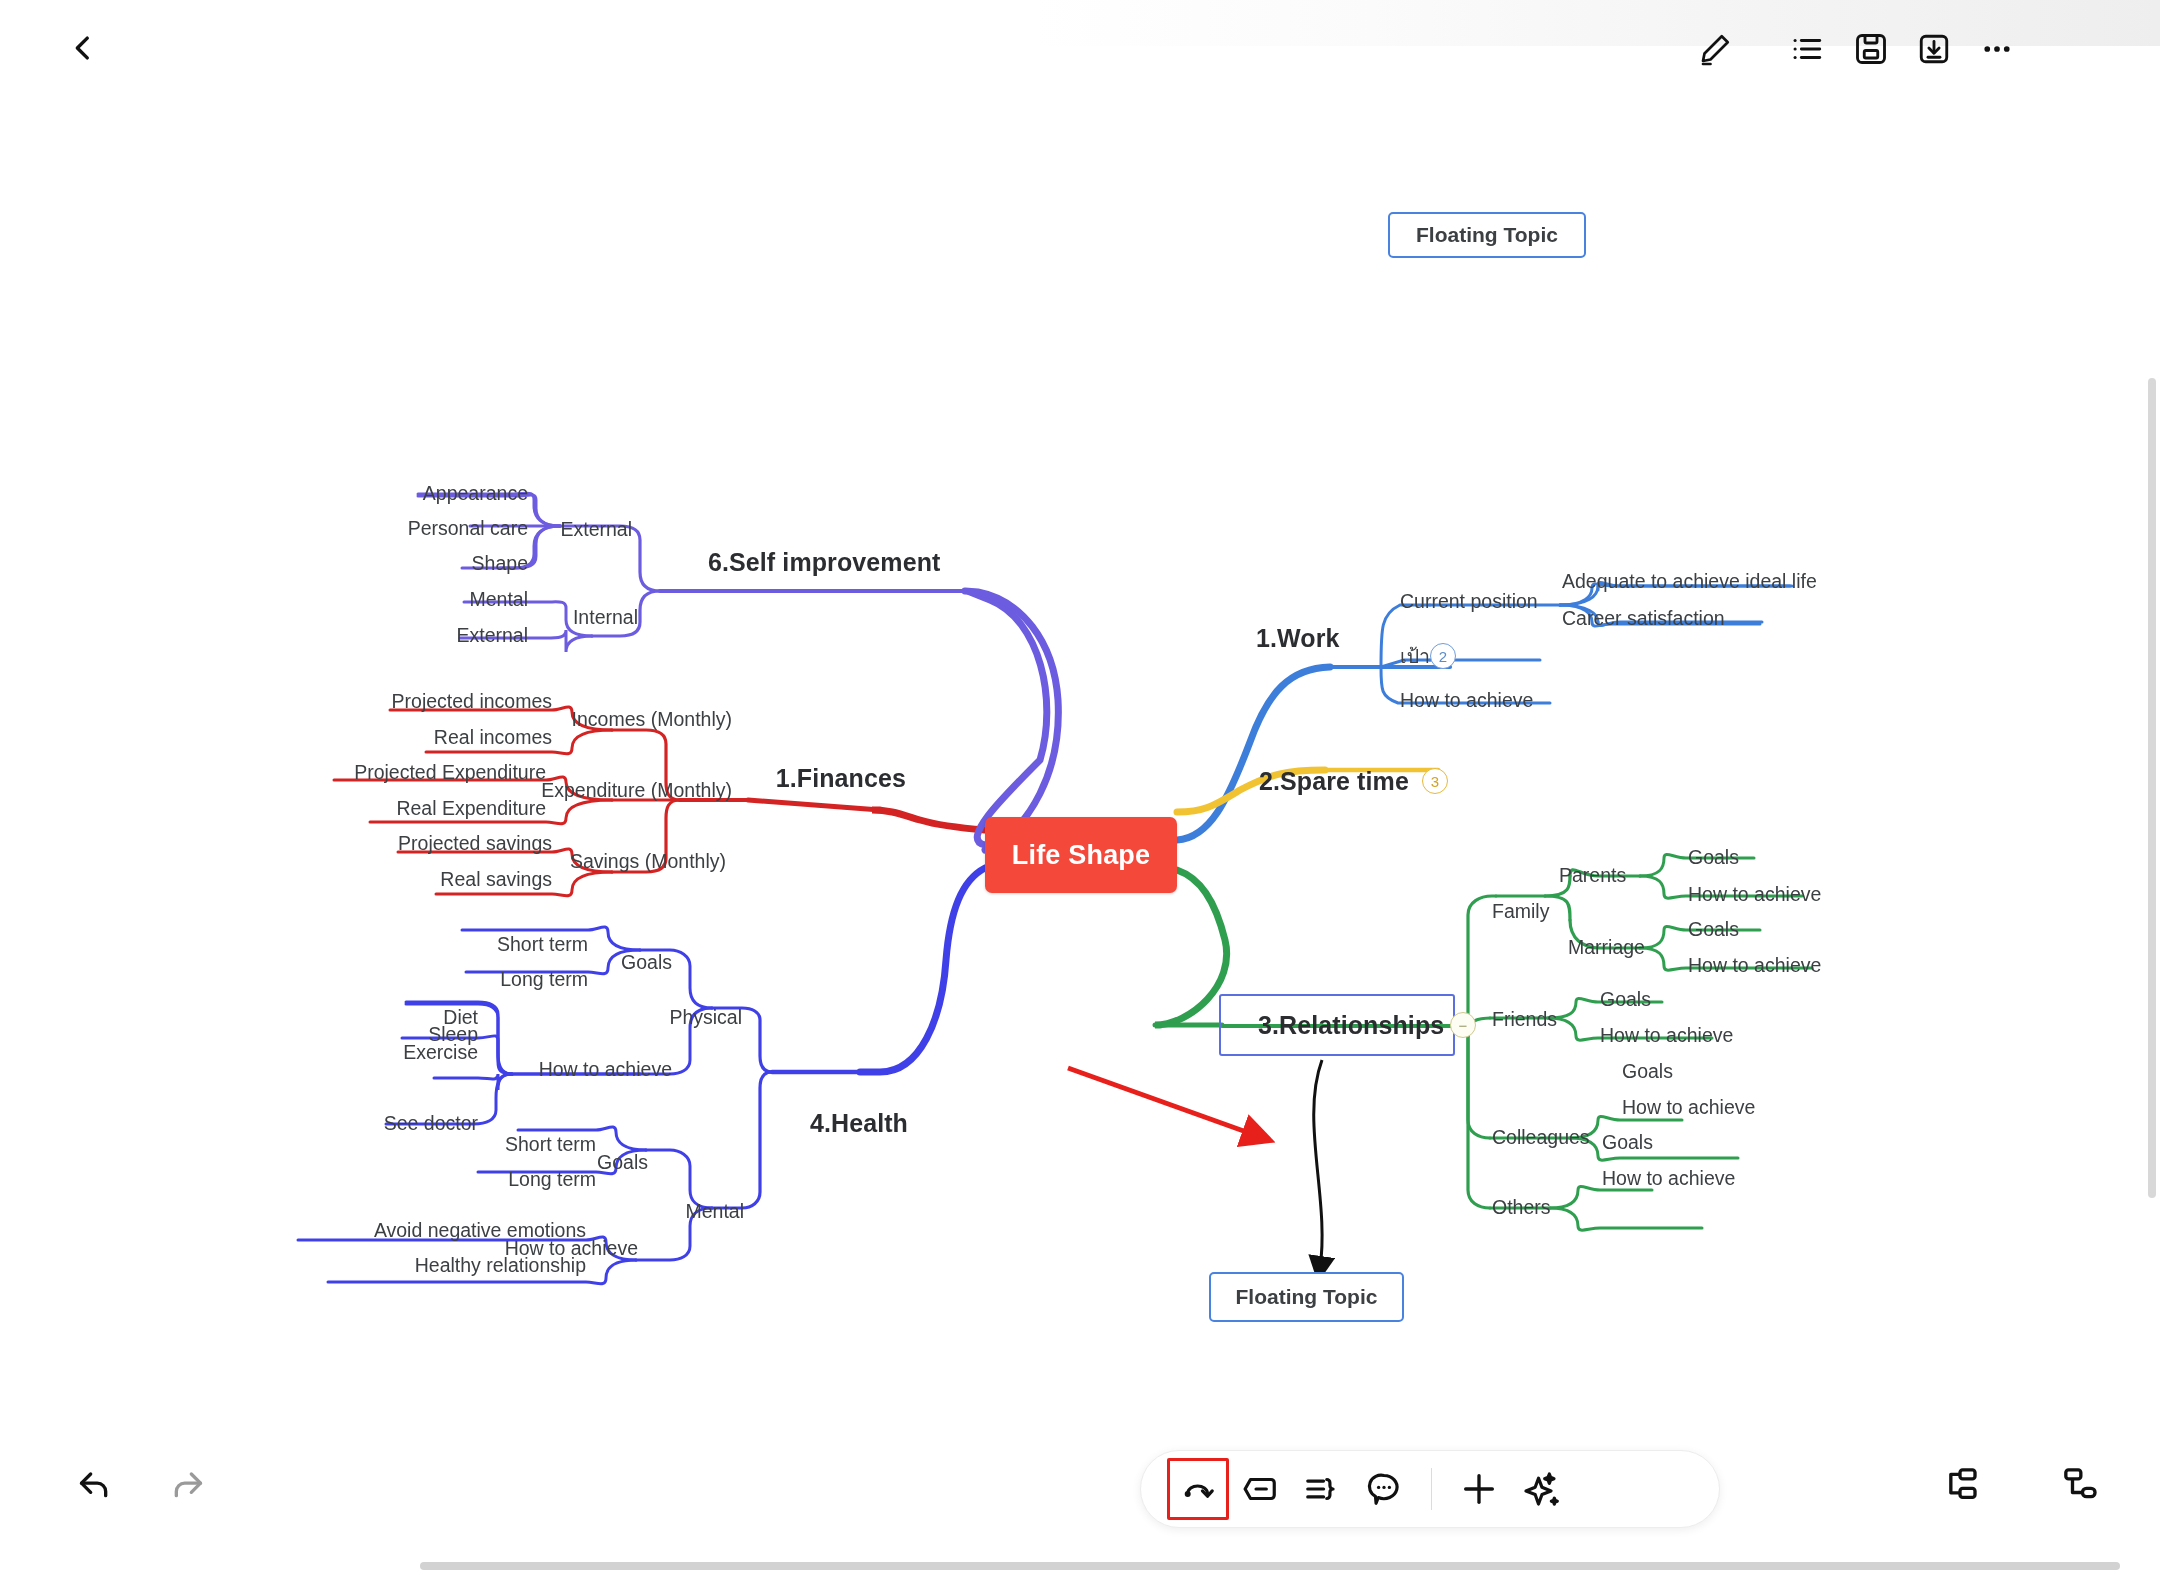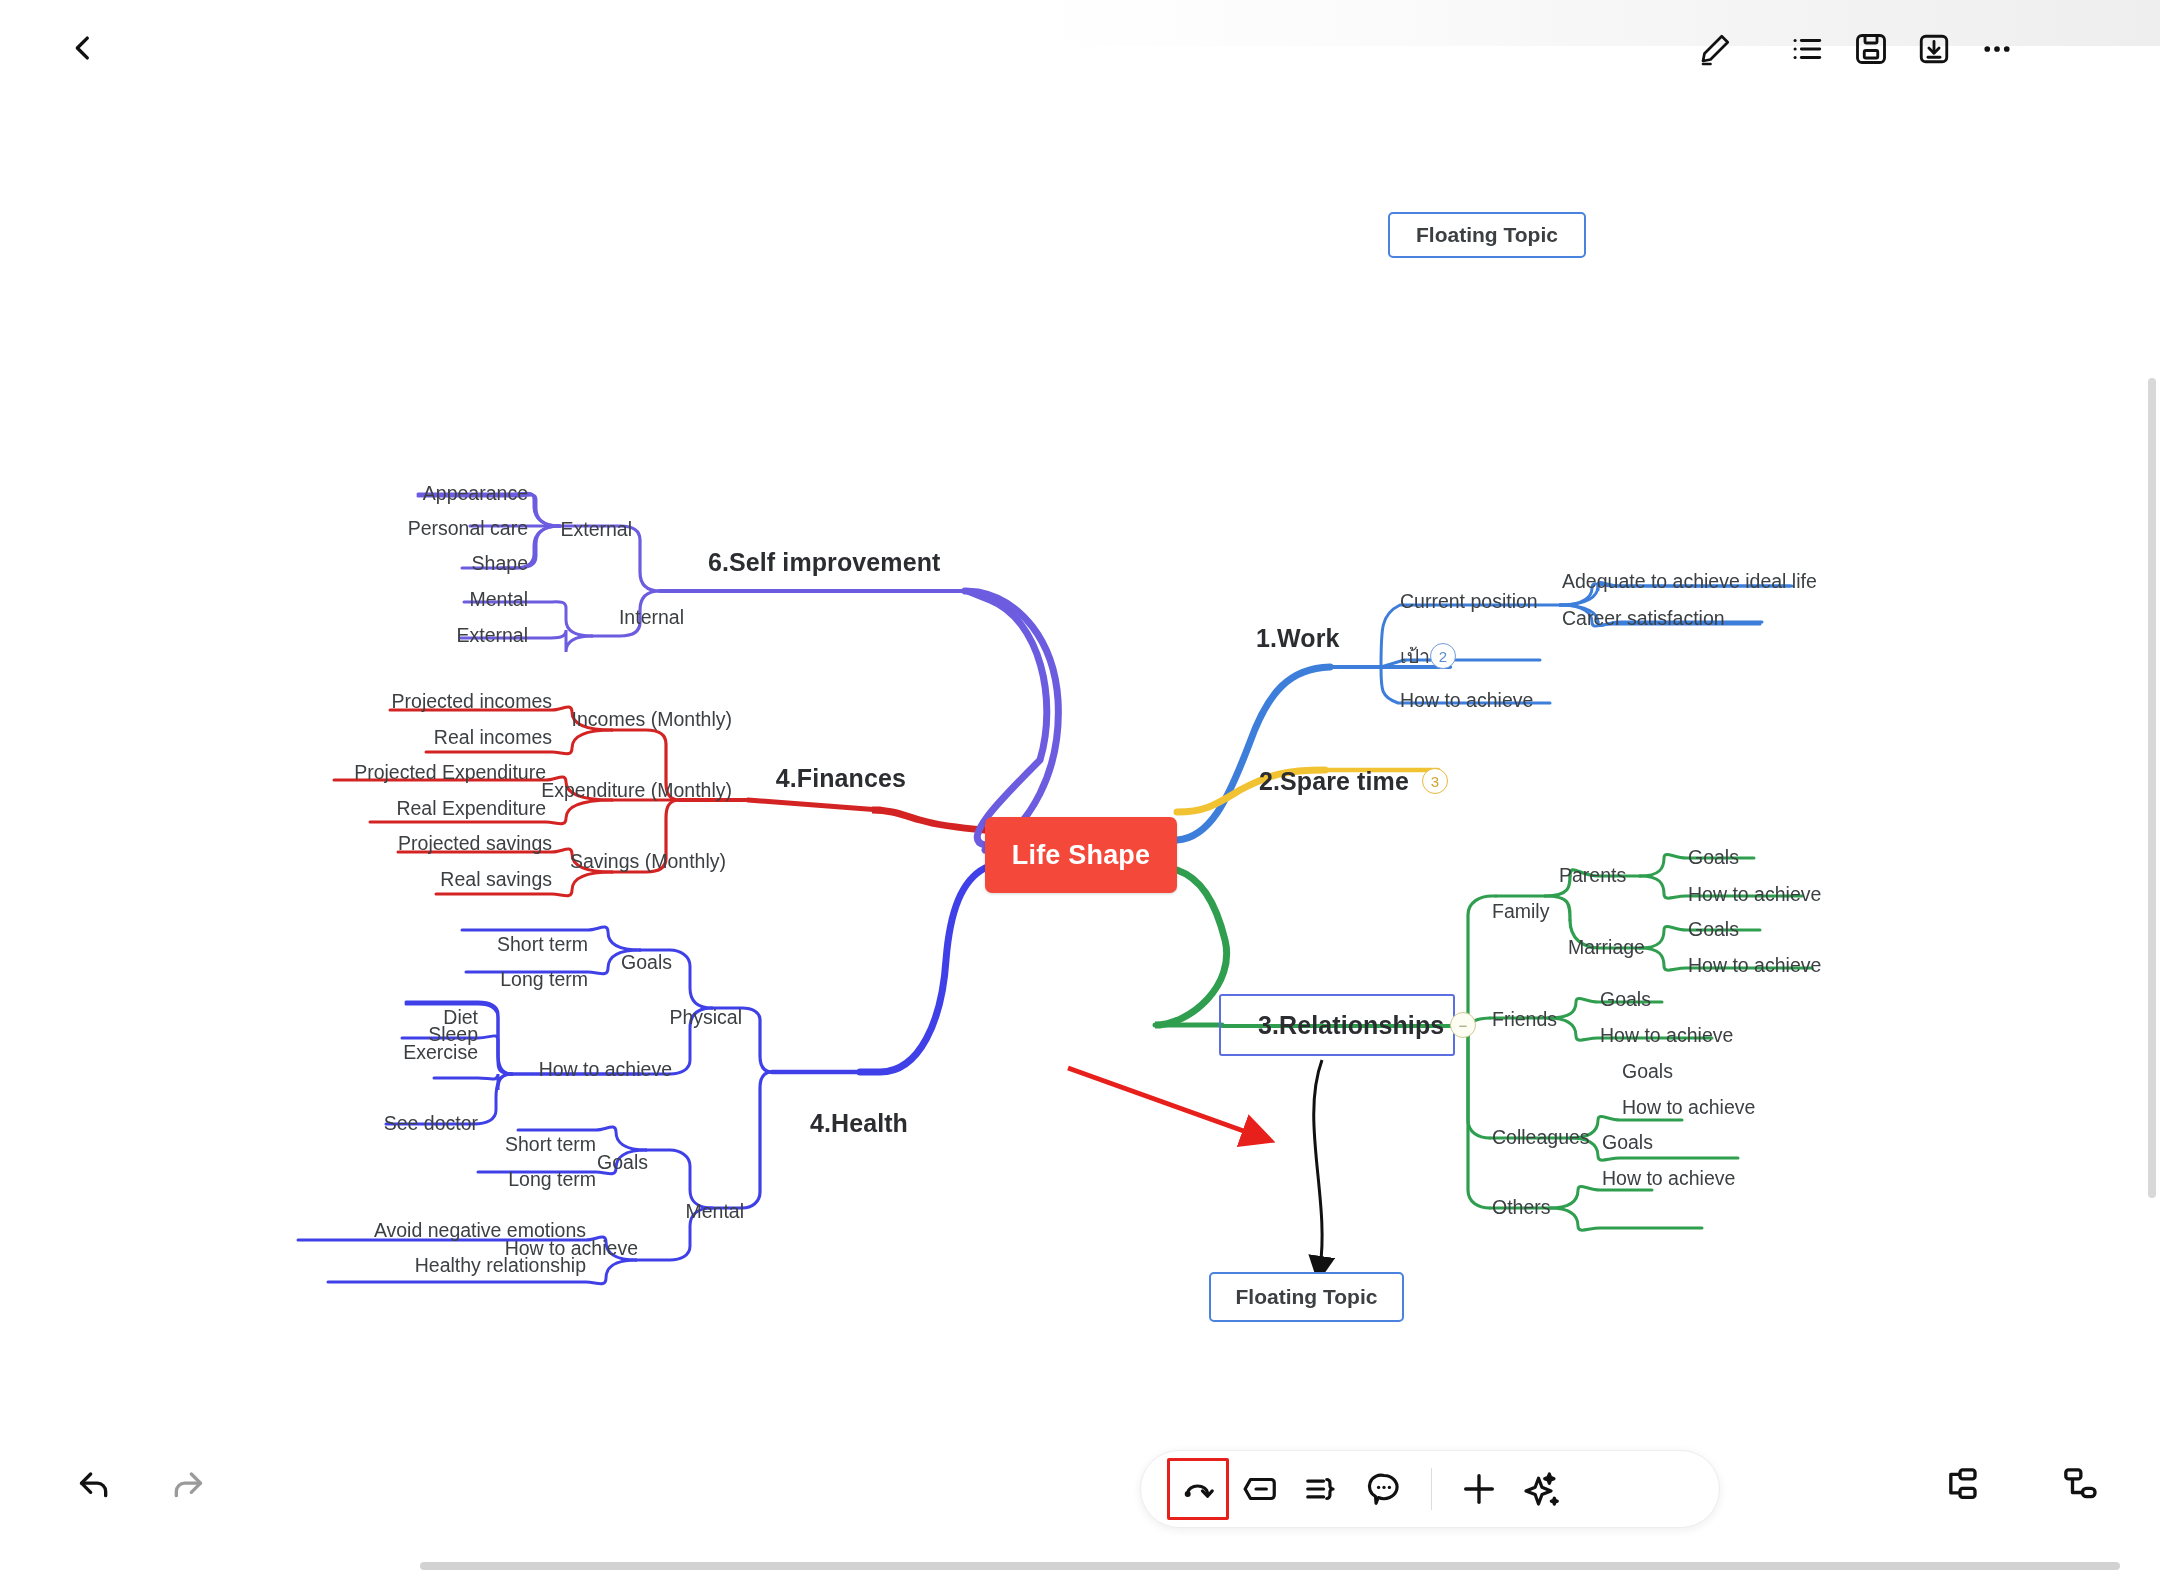--- a/index.html
+++ b/index.html
@@ -400,37 +400,37 @@
   <div class="node lvl3 ralign" style="left:478px; top:1124px;">See doctor</div>
 
   <div class="node lvl2 ralign" style="left:744px; top:1212px;">Mental</div>
   <div class="node lvl2 ralign" style="left:648px; top:1163px;">Goals</div>
   <div class="node lvl3 ralign" style="left:596px; top:1145px;">Short term</div>
   <div class="node lvl3 ralign" style="left:596px; top:1180px;">Long term</div>
   <div class="node lvl2 ralign" style="left:638px; top:1249px;">How to achieve</div>
   <div class="node lvl3 ralign" style="left:586px; top:1231px;">Avoid negative emotions</div>
   <div class="node lvl3 ralign" style="left:586px; top:1266px;">Healthy relationship</div>
 
-  <div class="node main ralign" style="left:906px; top:778px;">4.Finances</div>
+  <div class="node main ralign" style="left:906px; top:778px;">1.Finances</div>
   <div class="node lvl2 ralign" style="left:732px; top:720px;">Incomes (Monthly)</div>
   <div class="node lvl3 ralign" style="left:552px; top:702px;">Projected incomes</div>
   <div class="node lvl3 ralign" style="left:552px; top:738px;">Real incomes</div>
   <div class="node lvl2 ralign" style="left:732px; top:791px;">Expenditure (Monthly)</div>
   <div class="node lvl3 ralign" style="left:546px; top:773px;">Projected Expenditure</div>
   <div class="node lvl3 ralign" style="left:546px; top:809px;">Real Expenditure</div>
   <div class="node lvl2 ralign" style="left:726px; top:862px;">Savings (Monthly)</div>
   <div class="node lvl3 ralign" style="left:552px; top:844px;">Projected savings</div>
   <div class="node lvl3 ralign" style="left:552px; top:880px;">Real savings</div>
 
   <div class="node main" style="left:708px; top:562px;">6.Self improvement</div>
   <div class="node lvl2 ralign" style="left:632px; top:530px;">External</div>
   <div class="node lvl3 ralign" style="left:528px; top:494px;">Appearance</div>
   <div class="node lvl3 ralign" style="left:528px; top:529px;">Personal care</div>
   <div class="node lvl3 ralign" style="left:528px; top:564px;">Shape</div>
-  <div class="node lvl2 ralign" style="left:638px; top:618px;margin-left:46px;">Internal</div>
+  <div class="node lvl2 ralign" style="left:638px; top:618px;">Internal</div>
   <div class="node lvl3 ralign" style="left:528px; top:600px;">Mental</div>
   <div class="node lvl3 ralign" style="left:528px; top:636px;">External</div>
 
   <div id="floating-topic-top" class="floating-topic">Floating Topic</div>
   <div id="floating-topic-bottom" class="floating-topic">Floating Topic</div>
 
 </div>
 
 <div id="top-bar">
 

